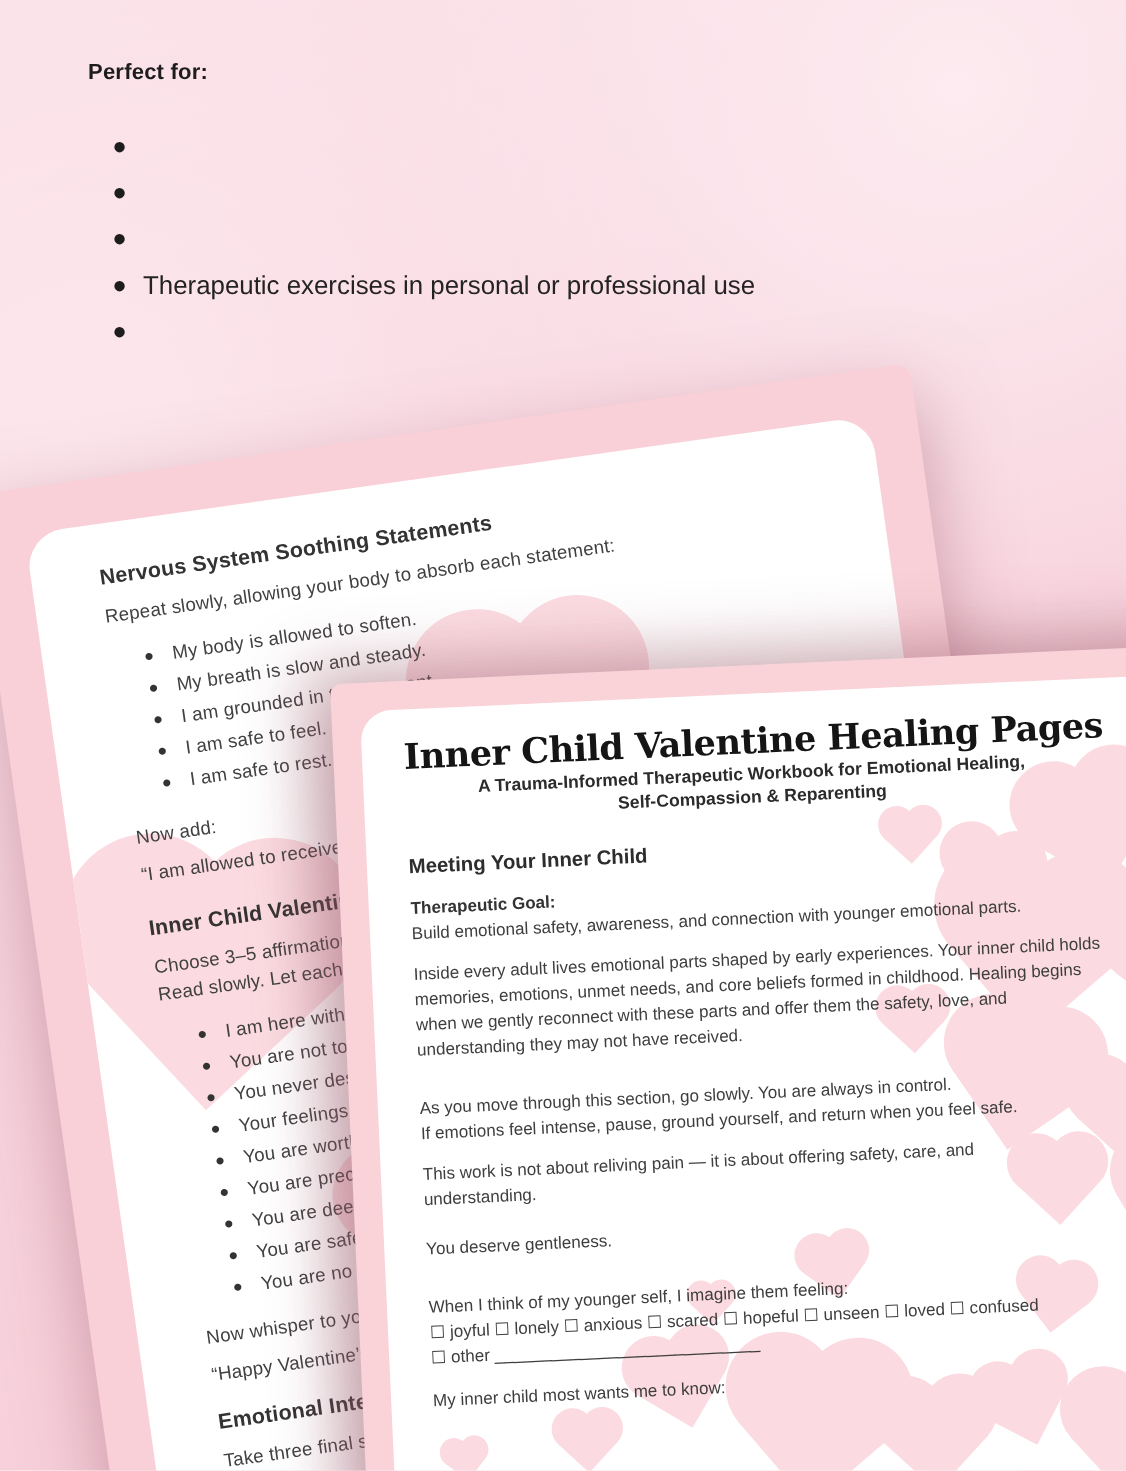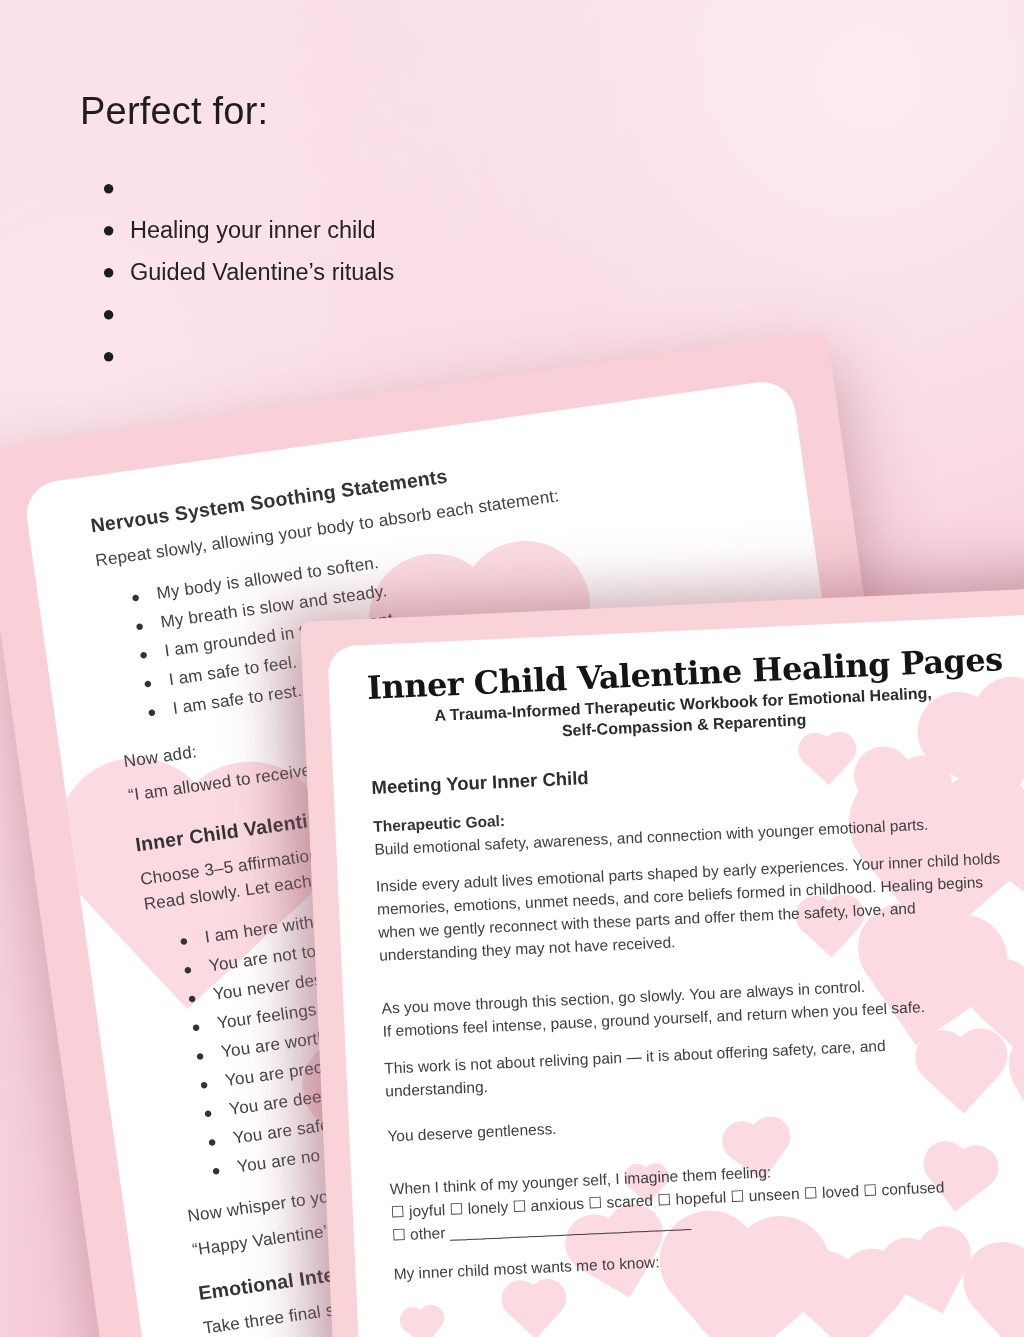--- a/index.html
+++ b/index.html
@@ -6,21 +6,21 @@
   body{width:1024px;height:1337px;font-family:"Liberation Sans",sans-serif;}
   #screen{position:relative;width:1024px;height:1337px;overflow:hidden;
     background:
       radial-gradient(120% 90% at 85% 6%, #fcebf0 0%, rgba(252,235,240,0) 45%),
       radial-gradient(90% 70% at 8% 28%, #fce6ec 0%, rgba(252,230,236,0) 55%),
       linear-gradient(150deg,#fbe2e9 0%,#f9d7e1 38%,#f7cfda 72%,#f9d5de 100%);
   }
 
   
   .intro{position:absolute;left:80px;top:55px;width:880px;color:#1d1d1d;z-index:1;}
-  .intro-heading{font-size:38px;font-weight:400;letter-spacing:.2px;margin-top:35px;}
+  .intro-heading{font-size:20px;font-weight:700;letter-spacing:.2px;}
   .intro-list{margin:34px 0 0 22px;}
   .intro-item{display:flex;align-items:flex-start;font-size:23.5px;line-height:42px;color:#232323;white-space:pre-line;}
   .intro-bullet{width:28px;flex:0 0 28px;font-size:22px;line-height:42px;color:#1d1d1d;}
 
   
   .sheet{position:absolute;transform-origin:top left;}
   .back-sheet{left:-25px;top:450px;width:860px;height:1260px;background:#f9d0d7;
     transform:rotate(-8deg);border-radius:14px;
     box-shadow:0 28px 70px rgba(160,90,110,.5);z-index:2;}
   .back-white{position:absolute;inset:42px;background:#ffffff;border-radius:34px;overflow:hidden;}
@@ -59,23 +59,23 @@
 </style>
 </head>
 <body>
 
 <div id="screen">
 
   <div class="intro">
     <div class="intro-heading">Perfect for:</div>
     <div class="intro-list">
       <div class="intro-item"><span class="intro-bullet">●</span></div>
-      <div class="intro-item"><span class="intro-bullet">●</span><span>Healing your inner child</span></div>
-      <div class="intro-item"><span class="intro-bullet">●</span><span>Guided Valentine’s rituals</span></div>
-      <div class="intro-item"><span class="intro-bullet">●</span></div>
+      <div class="intro-item"><span class="intro-bullet">●</span></div>
+      <div class="intro-item"><span class="intro-bullet">●</span></div>
+      <div class="intro-item"><span class="intro-bullet">●</span><span>Therapeutic exercises in personal or professional use</span></div>
       <div class="intro-item"><span class="intro-bullet">●</span></div>
     </div>
   </div>
 
   <div class="sheet back-sheet">
     <div class="back-white">
       <span class="heart" style="left:370px;top:170px;width:130px;height:130px;"></span>
       <span class="heart" style="left:30px;top:350px;width:160px;height:160px;transform:rotate(-35deg);"></span>
       <span class="heart" style="left:230px;top:620px;width:90px;height:90px;transform:rotate(-55deg);"></span>
       <div class="back-content">

